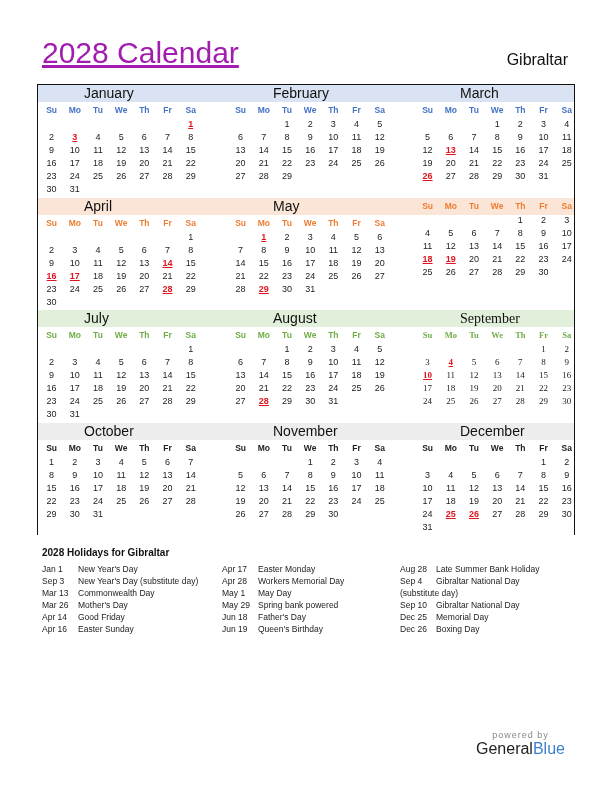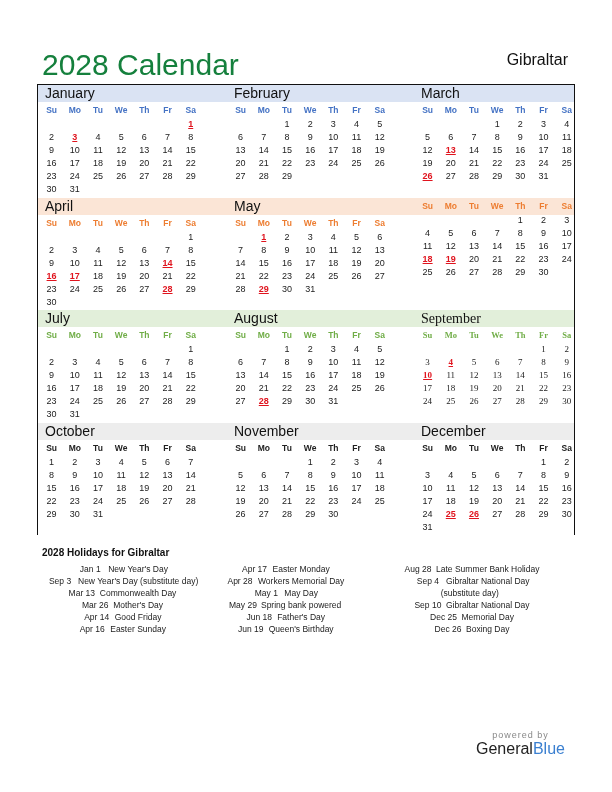--- a/index.html
+++ b/index.html
@@ -1,29 +1,29 @@
 <!DOCTYPE html>
 <html><head>
 <meta charset="utf-8">
 <style>
   html, body { margin:0; padding:0; background:#ffffff; }
   body { width:612px; height:792px; position:relative; font-family:"Liberation Sans", sans-serif; color:#222; overflow:hidden; }
-  .title { position:absolute; left:42px; top:48px; font-size:30px; color:#15803d; }
+  .title { position:absolute; left:42px; top:36px; font-size:30px; color:#a21caf;text-decoration:underline; }
   .country { position:absolute; right:44px; top:51px; font-size:16px; color:#111; }
   .frame { position:absolute; left:37px; top:84px; width:536px; height:450px; border-left:1px solid #111; border-right:1px solid #111; border-top:1px solid #111; }
   .band { position:absolute; left:0; width:536px; height:112px; }
   .band-bg { position:absolute; left:0; top:0; width:536px; height:17px; }
   .month { position:absolute; top:0; width:180px; }
-  .mname { height:17px; line-height:17px; font-size:14px; padding-left:5px; color:#111; }
+  .mname { height:17px; line-height:17px; font-size:14px; padding-left:5px; color:#111;margin-left:39px; }
   .dow, .week { display:flex; }
   .dow span { width:23.2px; text-align:center; font-size:8.5px; font-weight:bold; height:16px; line-height:16px; }
   .week span { width:23.2px; text-align:center; font-size:9px; height:13px; line-height:13px; color:#222; }
   .week span.hol { color:#e0141e; font-weight:bold; text-decoration:underline; }
   .hol-title { position:absolute; left:42px; top:547px; font-size:10px; font-weight:bold; color:#111; }
-  .hol-col { position:absolute; top:563px; font-size:8.5px; color:#222;text-align:center; }
+  .hol-col { position:absolute; top:563px; font-size:8.5px; color:#222; }
   .hol-row { height:12px; line-height:12px; white-space:nowrap; }
   .hol-row .d { display:inline-block; width:36px; }
   .brand { position:absolute; left:476px; top:730px; text-align:center; }
   .brand .pw { font-size:9px; color:#888; letter-spacing:1px; }
   .brand .gb { font-size:16px; color:#222; }
   .brand .gb b { font-weight:normal; color:#3a7fd0; }
 </style>
 </head>
 <body>
 

